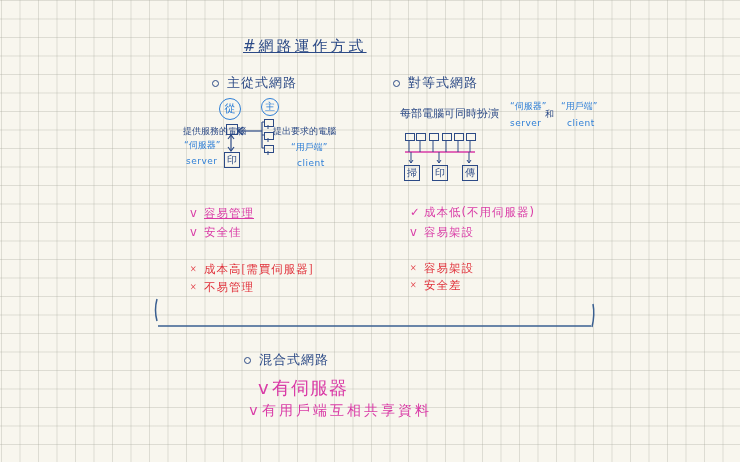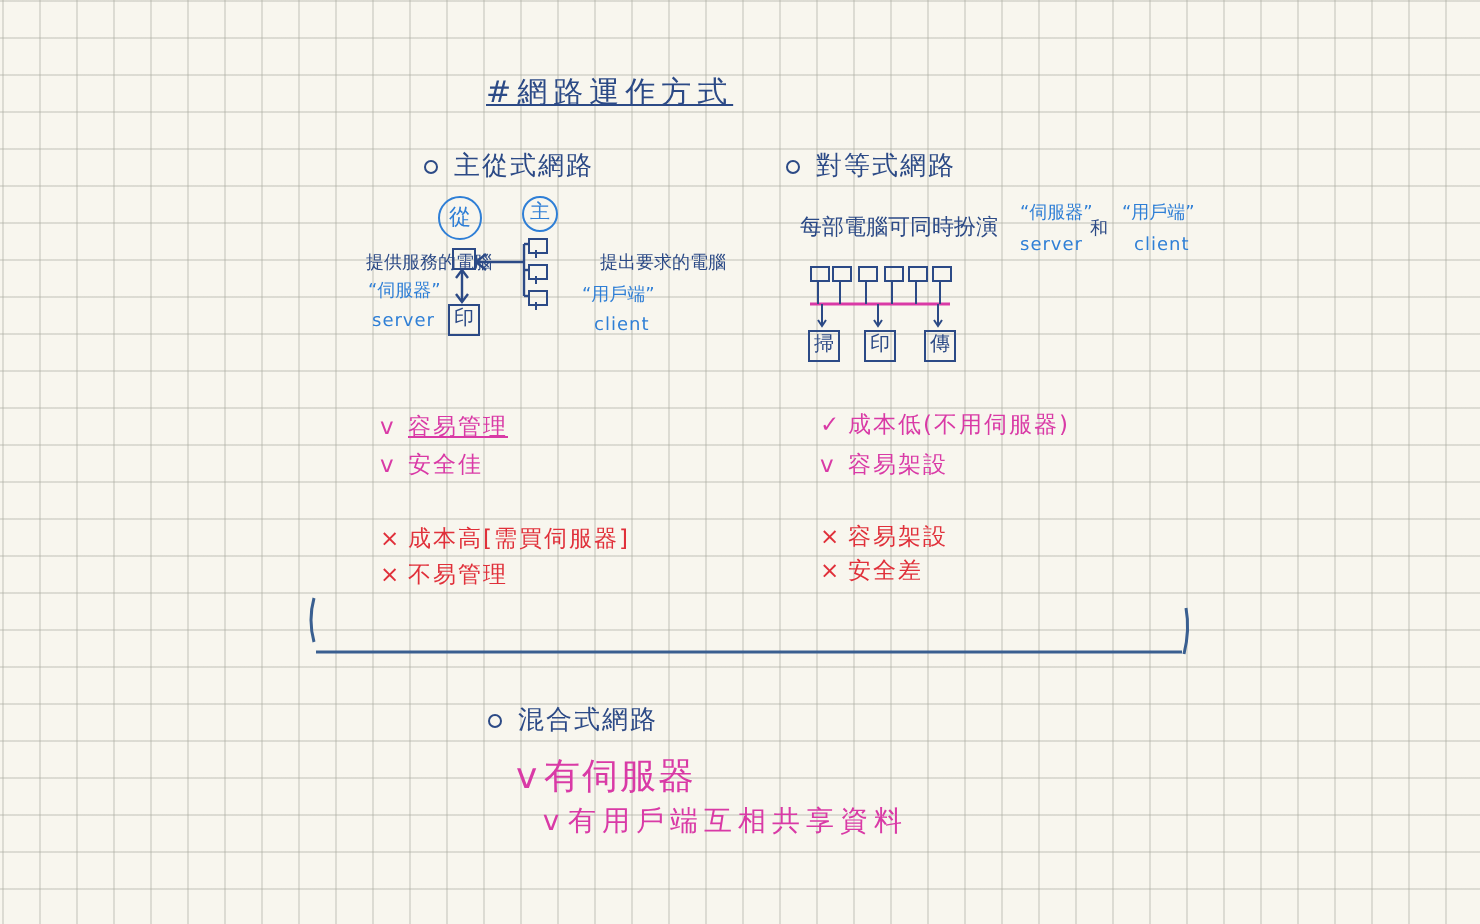--- a/index.html
+++ b/index.html
@@ -10,21 +10,21 @@
       linear-gradient(to right, rgba(170,170,160,0.35) 1px, transparent 1px),
       linear-gradient(to bottom, rgba(170,170,160,0.35) 1px, transparent 1px);
     background-size:18.5px 18.5px;
     background-position:1px 0px;
     font-family:"DejaVu Sans", sans-serif;
   }
   .abs{position:absolute;white-space:nowrap;}
   .navy{color:#2c4a86;}
   .blue{color:#2f7fd6;}
   .pink{color:#d93aa6;}
-  .red{color:#e0303a;}
+  .red{color:#e0303a;font-family:Liberation Serif, serif;}
   .title{font-size:15px;letter-spacing:3px;text-decoration:underline;}
   .h2{font-size:13px;letter-spacing:1px;}
   .sm{font-size:9px;}
   .xs{font-size:9px;letter-spacing:0.5px;}
   .item{font-size:11.5px;letter-spacing:1px;}
   .mark{display:inline-block;width:14px;}
   .bullet{display:inline-block;width:5px;height:5px;border:1.2px solid #2c4a86;border-radius:50%;margin-right:8px;vertical-align:middle;}
   .circle{
     position:absolute;border:1.5px solid #2f7fd6;border-radius:50%;
     color:#2f7fd6;text-align:center;font-size:11px;
@@ -85,21 +85,21 @@
 
   <path d="M157,299 Q154,310 157,321" fill="none" stroke="#3a5f90" stroke-width="1.5"></path>
   <line x1="158" y1="326" x2="591" y2="326" stroke="#3a5f90" stroke-width="1.6"></line>
   <path d="M593,304 Q595,315 592,327" fill="none" stroke="#3a5f90" stroke-width="1.5"></path>
 </svg>
 
 <div class="abs navy sm" style="left:158px;top:125px;margin-left:25px;">提供服務的電腦</div>
 <div class="abs blue sm" style="left:184px;top:139px;">“伺服器”</div>
 <div class="abs blue xs" style="left:186px;top:156px;">server</div>
 
-<div class="abs navy sm" style="left:300px;top:125px;">提出要求的電腦</div>
+<div class="abs navy sm" style="left:273px;top:125px;">提出要求的電腦</div>
 <div class="abs blue sm" style="left:291px;top:141px;">“用戶端”</div>
 <div class="abs blue xs" style="left:297px;top:158px;">client</div>
 
 <div class="abs pink item" style="left:190px;top:206px;text-decoration:underline;"><span class="mark">v</span><span>容易管理</span></div>
 <div class="abs pink item" style="left:190px;top:225px;"><span class="mark">v</span><span>安全佳</span></div>
 <div class="abs red item" style="left:190px;top:262px;"><span class="mark">×</span><span>成本高[需買伺服器]</span></div>
 <div class="abs red item" style="left:190px;top:280px;"><span class="mark">×</span><span>不易管理</span></div>
 
 <div class="abs navy h2" style="left:393px;top:74px;">
   <span class="bullet"></span><span>對等式網路</span>
@@ -125,13 +125,13 @@
 
 <div class="abs pink item" style="left:410px;top:205px;"><span class="mark">✓</span><span>成本低(不用伺服器)</span></div>
 <div class="abs pink item" style="left:410px;top:225px;"><span class="mark">v</span><span>容易架設</span></div>
 <div class="abs red item" style="left:410px;top:261px;"><span class="mark">×</span><span>容易架設</span></div>
 <div class="abs red item" style="left:410px;top:278px;"><span class="mark">×</span><span>安全差</span></div>
 
 <div class="abs navy h2" style="left:244px;top:351px;">
   <span class="bullet"></span><span>混合式網路</span>
 </div>
 <div class="abs pink" style="left:258px;top:376px;font-size:18px;letter-spacing:1px;"><span class="mark">v</span><span>有伺服器</span></div>
-<div class="abs pink" style="left:270px;top:402px;font-size:14px;letter-spacing:3px;text-align:center;"><span class="mark">v</span><span>有用戶端互相共享資料</span></div>
+<div class="abs pink" style="left:248px;top:402px;font-size:14px;letter-spacing:3px;text-align:center;"><span class="mark">v</span><span>有用戶端互相共享資料</span></div>
 
 </body></html>

